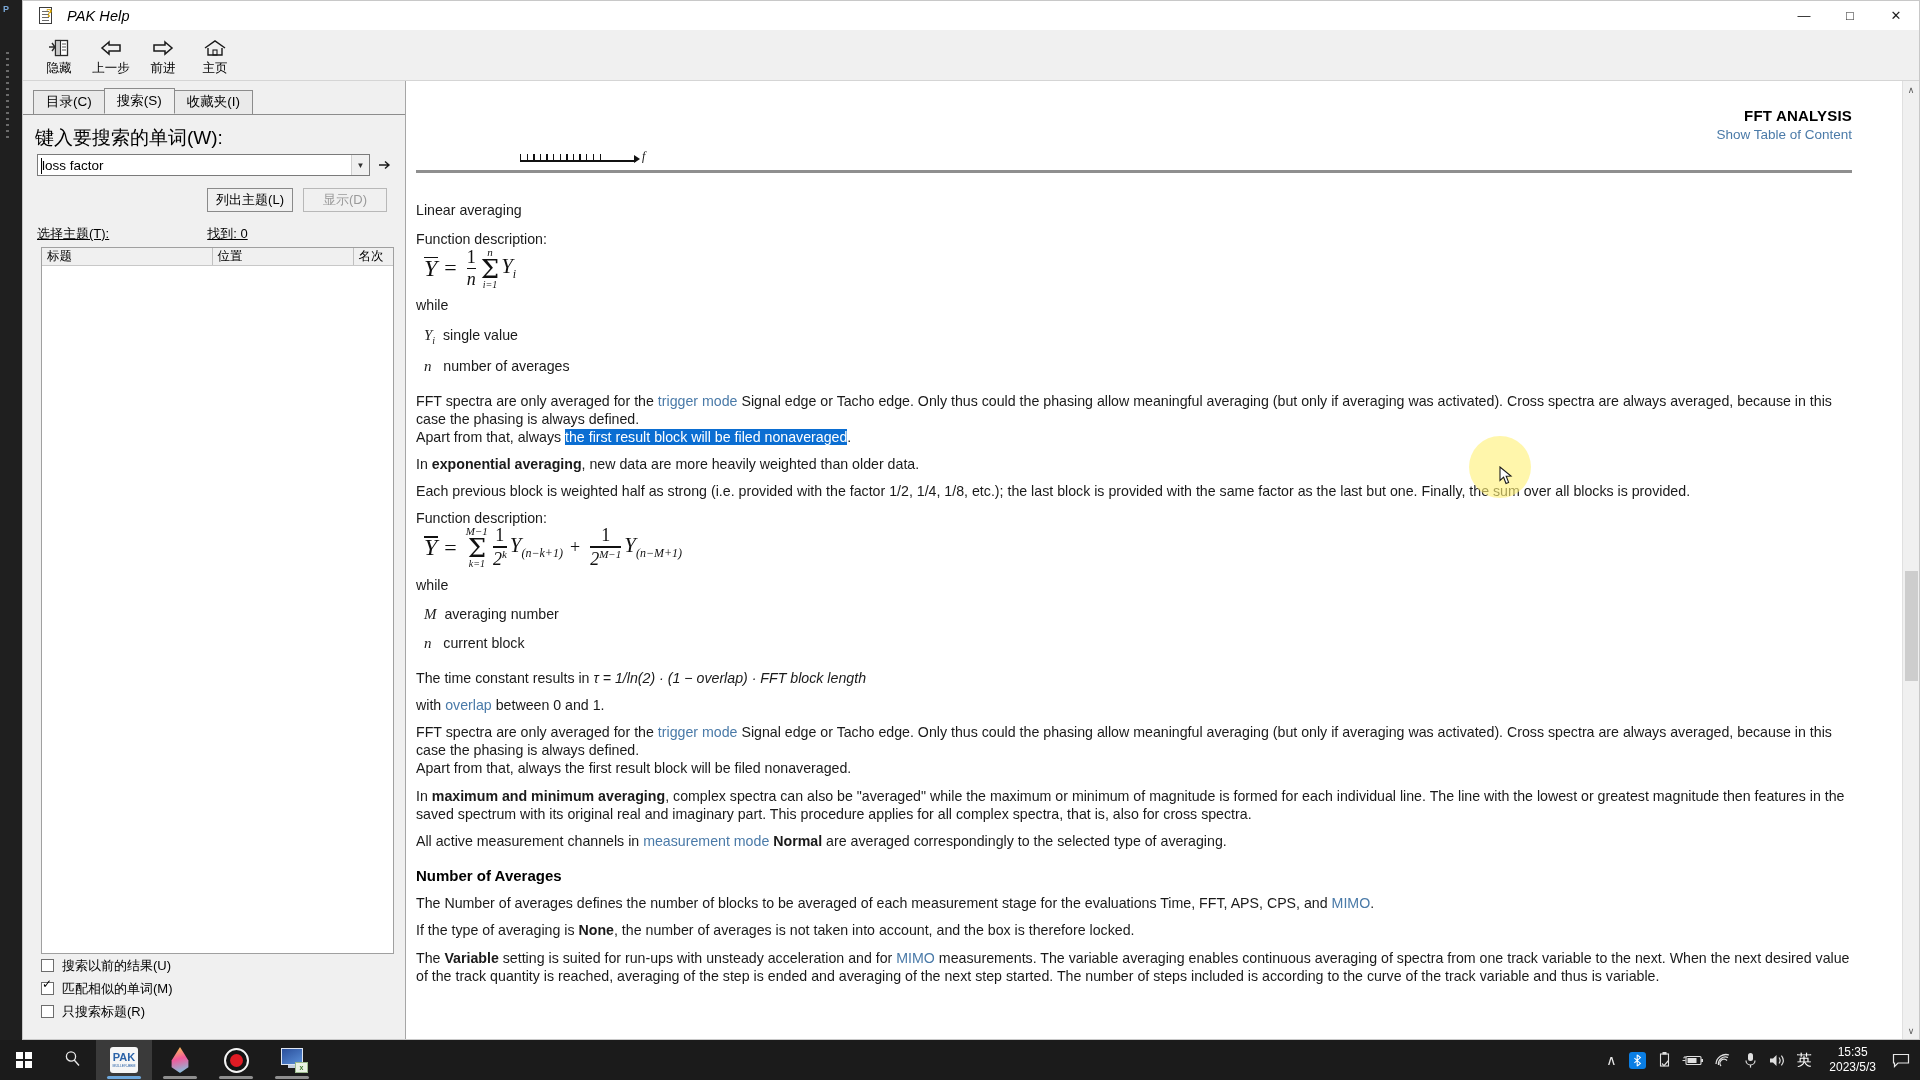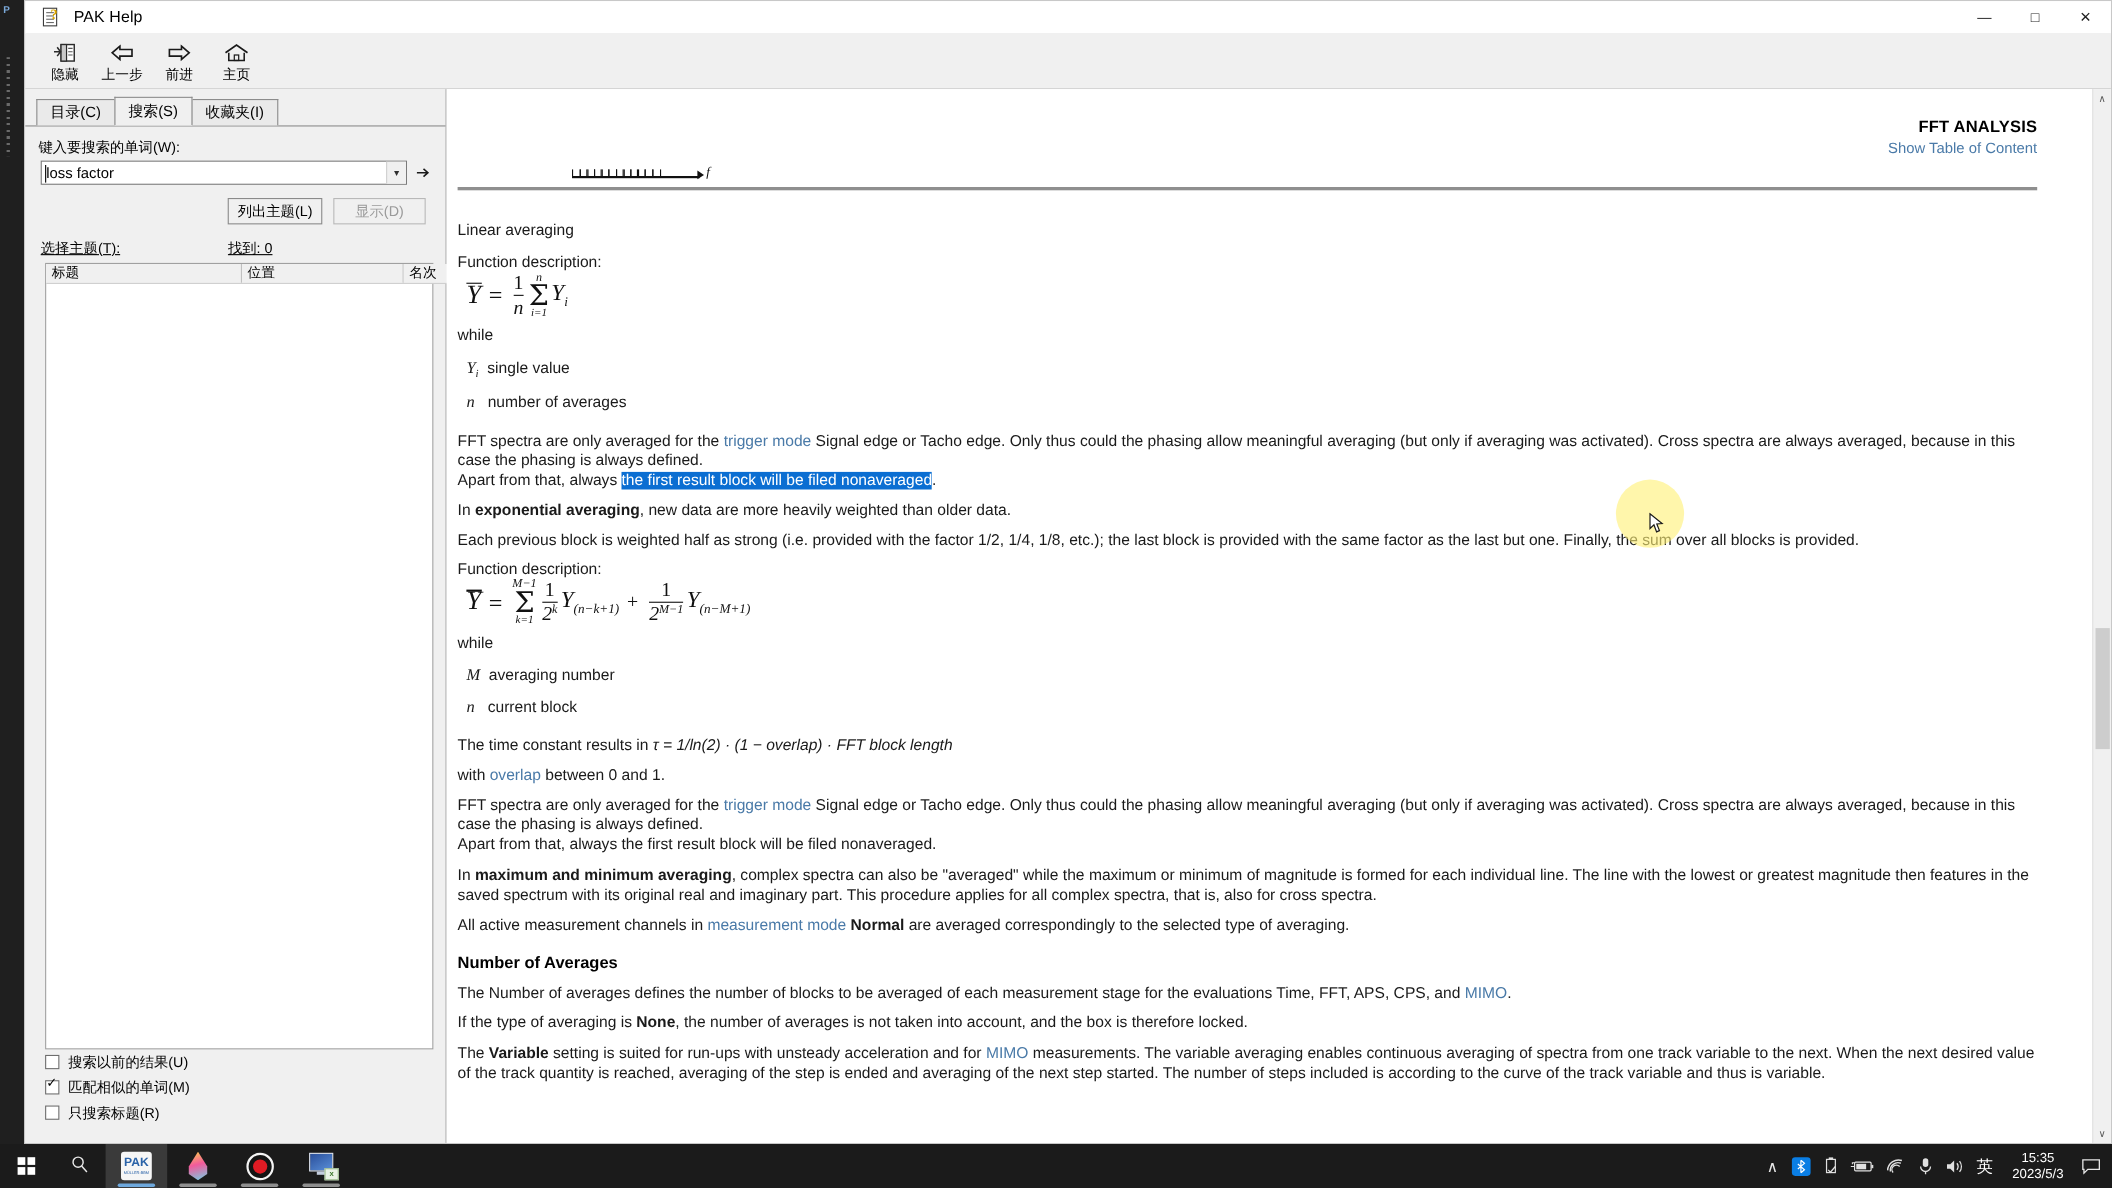--- a/index.html
+++ b/index.html
@@ -37,21 +37,21 @@
     border:1.4px solid #3c3c3c; background:#fff;
   }
   #titlebar .app-icon .ln {
     position:absolute; left:5px; width:7px; height:1px; background:#6b6b6b;
   }
   #titlebar .app-icon .q {
     position:absolute; left:9px; top:-1px;
     font: bold 13px "Liberation Serif", serif; color:#d8a400;
   }
   #titlebar .title {
-    font-size: 14.5px; color: #000; letter-spacing: 0.1px;
+    font-size: 14.5px; color: #000; letter-spacing: 0.1px; font-style: italic;
   }
   #win-controls { margin-left: auto; display: flex; height: 30px; }
   #win-controls .wc {
     width: 46px; height: 30px; display: flex;
     align-items: center; justify-content: center;
     font-size: 13px; color: #1b1b1b;
   }
 
   
   #toolbar {
@@ -103,21 +103,21 @@
     line-height: 16px;
   }
   #tabs .tab.active {
     background: #f0f0f0;
     height: 26px;
     position: relative; z-index: 3;
     border-bottom: 1px solid #f0f0f0;
     padding-top: 4px;
   }
   #left-pane .field-label {
-    font-size: 13px; color: #000;
+    font-size: 19px; color: #000;
     margin: 10px 0 3px 12px;
   }
   .combo-row { display: flex; align-items: center; padding: 0 12px 0 14px; }
   #search-combo {
     flex: 1 1 auto; height: 22px;
     background: #fff; border: 1px solid #7a7a7a;
     display: flex; align-items: center;
     font-size: 13.5px; color: #000;
     padding-left: 4px;
     position: relative;
@@ -153,21 +153,21 @@
     display: flex; align-items: center;
     margin: 13px 12px 4px 14px;
     font-size: 13px; color: #000; text-decoration: underline;
   }
   #select-row .found { margin-left: 98px; }
   #result-list {
     margin: 0 11px 0 18px;
     flex: 1 1 auto;
     background: #fff;
     border: 1px solid #a0a0a0;
-    display: flex; 
+    display: flex; flex-direction: column;
     min-height: 0;
   }
   #result-list .lv-head {
     display: flex; height: 18px;
     background: #f0f0f0; border-bottom: 1px solid #c8c8c8;
   }
   #result-list .lv-head .col {
     font-size: 12.5px; color: #000;
     padding-left: 5px; line-height: 17px;
     border-right: 1px solid #c0c0c0;

